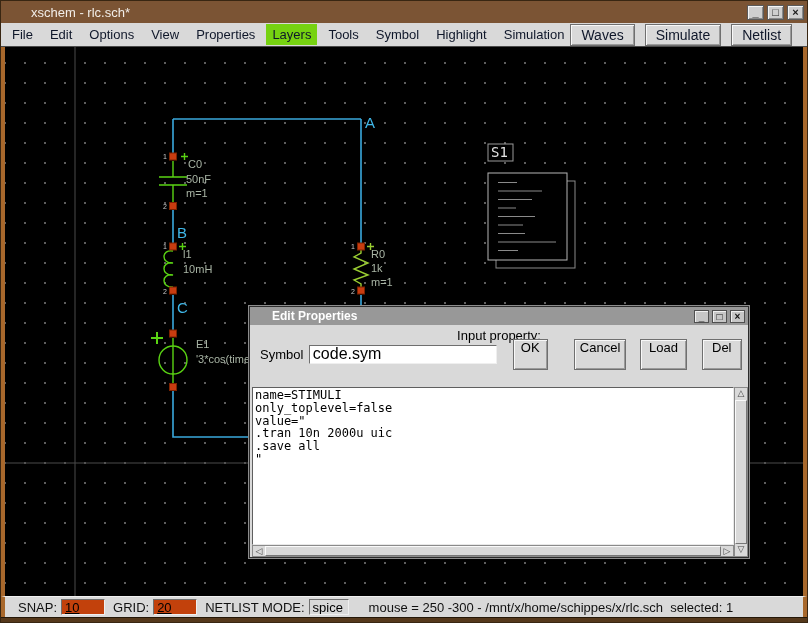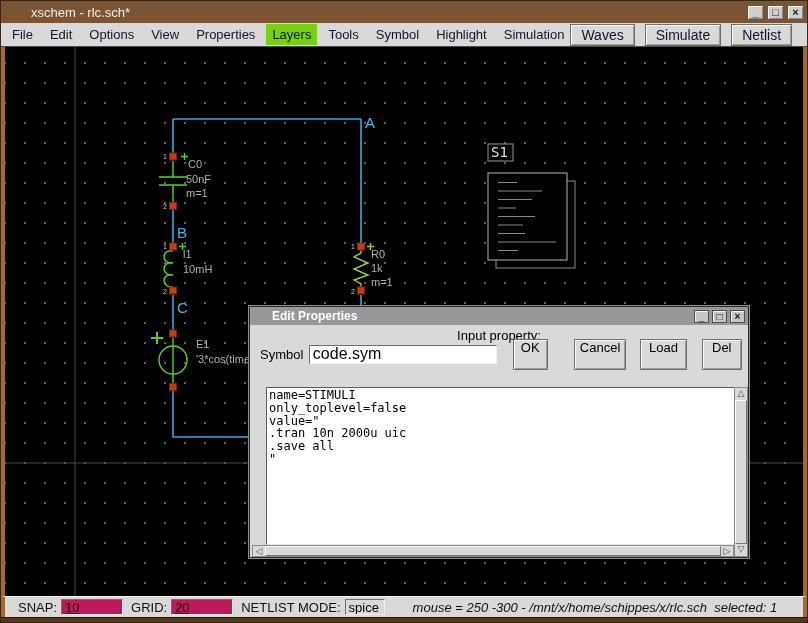--- a/index.html
+++ b/index.html
@@ -45,36 +45,36 @@
   .sym-label-txt { width:52px; }
   .entry { height:19px; background:#fff; border:1px solid; border-color:#6f6f6f #efefef #efefef #6f6f6f; font-family:"Liberation Sans", sans-serif; font-size:16px; padding:0 3px; }
   .sym-entry { width:188px; }
   .tkbtn { height:31px; background:#d9d9d9; border:1px solid #6f6f6f; box-shadow: inset 1px 1px 0 #f8f8f8, inset -1px -1px 0 #9a9a9a; font-family:"Liberation Sans", sans-serif; font-size:13px; text-align:center; }
   .btn-ok { width:37px; margin-left:16px; } .btn-cancel { width:56px; margin-left:26px; }
   .btn-load { width:49px; margin-left:14px; } .btn-del { width:43px; margin-left:15px; }
   .check-row { position:absolute; top:46px; left:8px; display:flex; align-items:center; }
   .checkbox { width:11px; height:11px; background:#fff; border:1px solid; border-color:#6f6f6f #efefef #efefef #6f6f6f; margin-right:5px; flex:0 0 auto; }
   .check-label { margin-right:13px; white-space:nowrap; }
   .text-block { position:absolute; top:62px; left:2px; width:496px; height:170px; }
-  .text-area { position:absolute; left:14px; top:0; width:482px; height:158px; background:#fff; border:1px solid; border-color:#5f5f5f #e8e8e8 #e8e8e8 #5f5f5f; overflow:hidden; }
+  .text-area { position:absolute; left:0; top:0; width:482px; height:158px; background:#fff; border:1px solid; border-color:#5f5f5f #e8e8e8 #e8e8e8 #5f5f5f; overflow:hidden; }
   .text-content { font-family:"DejaVu Sans Mono", monospace; font-size:12px; line-height:12.8px; white-space:pre; color:#000; padding:1px 2px; }
   .vsb { position:absolute; left:482px; top:0; width:14px; height:170px; background:#bdbdbd; border:1px solid #8a8a8a; }
   .hsb { position:absolute; left:0; top:158px; width:482px; height:12px; background:#bdbdbd; border:1px solid #8a8a8a; display:flex; }
   .sb-arrow { background:#d9d9d9; color:#4a4a4a; font-size:9px; line-height:11px; text-align:center; flex:0 0 auto; }
   .vsb .sb-arrow { width:12px; height:12px; }
   .hsb .sb-arrow { width:12px; height:10px; }
   .sb-slider { background:#d9d9d9; border:1px solid; border-color:#fafafa #777 #777 #fafafa; }
   .vsb .sb-slider { height:144px; } .hsb .sb-slider { flex:1; }
 
   
   .statusbar { height:21px; background:#d9d9d9; border-top:1px solid #f0f0f0; border-left:4px solid #a8682c; border-right:4px solid #a8682c; display:flex; align-items:center; font-size:13px; padding-left:13px; flex:0 0 auto; color:#111; }
   .status-entry { height:16px; border:1px solid; border-color:#6f6f6f #efefef #efefef #6f6f6f; font-family:"Liberation Sans", sans-serif; font-size:13px; padding:0 3px; margin:0 8px 0 4px; }
-  .green { background:#be185d; width:62px;text-decoration:underline; }
+  .green { background:#c2410c; width:44px;text-decoration:underline; }
   .gray  { background:#d9d9d9; width:40px; }
-  .status-info { margin-left:20px; white-space:pre;font-style:italic; }
+  .status-info { margin-left:12px; white-space:pre; }
   .bottomframe { height:5px; background:#55381b; border-top:1px solid #241708; flex:0 0 auto; }
 </style>
 </head>
 <body>
 
 <div class="window">
 
   <div class="titlebar">
     <span>xschem - rlc.sch*</span>
     <span class="spacer"></span>

